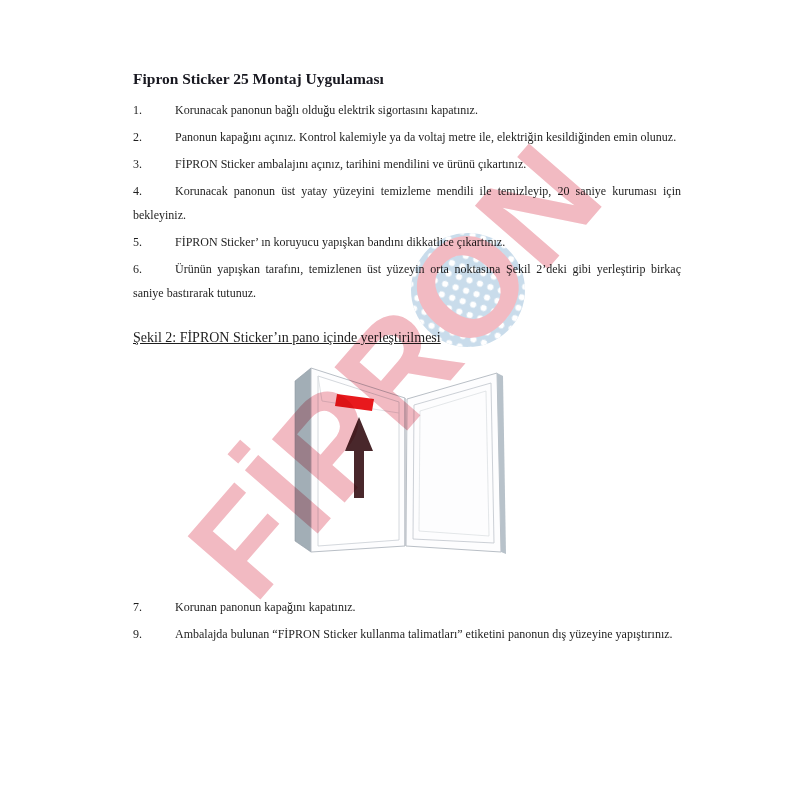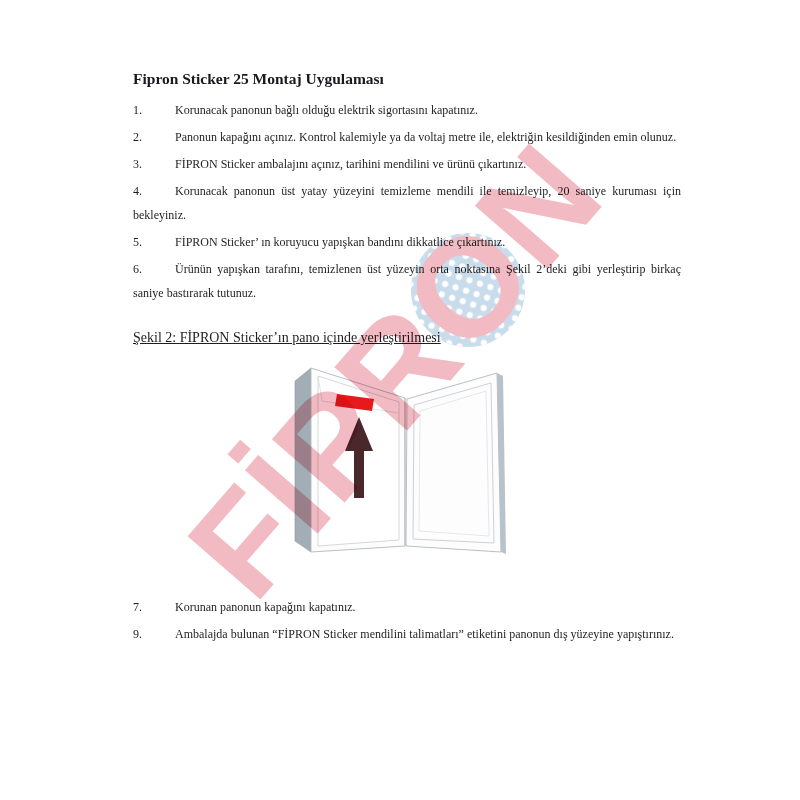--- a/index.html
+++ b/index.html
@@ -80,21 +80,21 @@
     <p class="step"><span class="num">3.</span><span>FİPRON Sticker ambalajını açınız, tarihini mendilini ve ürünü çıkartınız.</span></p>
     <p class="step j"><span class="num">4.</span><span>Korunacak panonun üst yatay yüzeyini temizleme mendili ile temizleyip, 20 saniye kuruması için bekleyiniz.</span></p>
     <p class="step"><span class="num">5.</span><span>FİPRON Sticker’ ın koruyucu yapışkan bandını dikkatlice çıkartınız.</span></p>
     <p class="step j"><span class="num">6.</span><span>Ürünün yapışkan tarafını, temizlenen üst yüzeyin orta noktasına Şekil 2’deki gibi yerleştirip birkaç saniye bastırarak tutunuz.</span></p>
   </div>
 
   <div class="caption">Şekil 2: FİPRON Sticker’ın pano içinde yerleştirilmesi</div>
 
   <div class="bottom-block">
     <p class="step"><span class="num">7.</span><span>Korunan panonun kapağını kapatınız.</span></p>
-    <p class="step j"><span class="num">9.</span><span>Ambalajda bulunan “FİPRON Sticker mendilini talimatları” etiketini panonun dış yüzeyine yapıştırınız.</span></p>
+    <p class="step j"><span class="num">9.</span><span>Ambalajda bulunan “FİPRON Sticker kullanma talimatları” etiketini panonun dış yüzeyine yapıştırınız.</span></p>
   </div>
 
   <div class="watermark-layer">
     <svg class="globe" viewBox="0 0 116 116" xmlns="http://www.w3.org/2000/svg">
       <defs>
         <pattern id="globeDots" width="11" height="11" patternUnits="userSpaceOnUse" patternTransform="rotate(18)">
           <circle cx="5.5" cy="5.5" r="3.1" fill="#ffffff"></circle>
         </pattern>
       </defs>
       <circle cx="58" cy="58" r="57" fill="#c9dceb"></circle>

